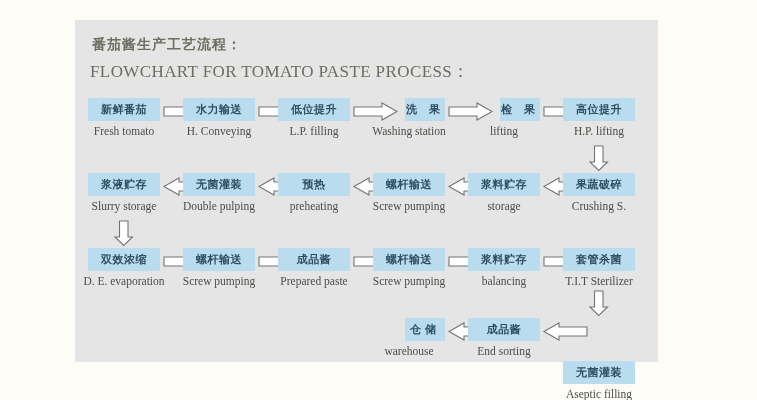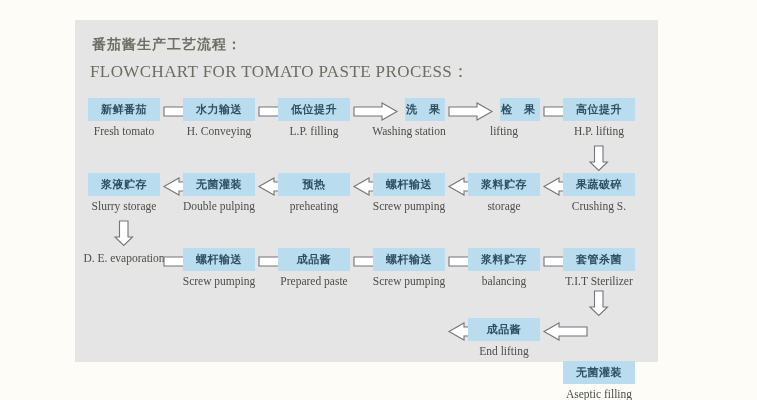--- a/index.html
+++ b/index.html
@@ -219,20 +219,21 @@
       <div class="node-label">Crushing S.</div>
     </div>
 
     <div class="arrow" style="left:40px; top:201px;">
       <svg width="18" height="25" viewBox="0 0 18 25">
           <polygon points="4.5,0 13,0 13,16 17.5,16 8.75,24.5 0,16 4.5,16"></polygon>
         </svg>
     </div>
 
     <div class="node" style="left:13px; top:228px;">
+      <div class="node-box">双效浓缩</div>
       <div class="node-label wider">D. E. evaporation</div>
     </div>
     <div class="arrow" style="left:89px; top:233px;">
       <svg width="44" height="17" viewBox="0 0 44 17">
           <polygon points="0,4 28,4 28,0 43,8.5 28,17 28,13 0,13"></polygon>
         </svg>
     </div>
 
     <div class="node" style="left:108px; top:228px;">
       <div class="node-box">螺杆输送</div>
@@ -278,29 +279,33 @@
       <div class="node-box">套管杀菌</div>
       <div class="node-label wider">T.I.T Sterilizer</div>
     </div>
 
     <div class="arrow" style="left:515px; top:271px;">
       <svg width="18" height="25" viewBox="0 0 18 25">
           <polygon points="4.5,0 13,0 13,16 17.5,16 8.75,24.5 0,16 4.5,16"></polygon>
         </svg>
     </div>
 
+    <div class="node" style="left:298px; top:298px;">
+      <div class="node-box wide-gap">仓储</div>
+      <div class="node-label">warehouse</div>
+    </div>
     <div class="arrow" style="left:374px; top:303px;">
       <svg width="44" height="17" viewBox="0 0 44 17">
           <polygon points="43,4 15,4 15,0 0,8.5 15,17 15,13 43,13"></polygon>
         </svg>
     </div>
 
     <div class="node" style="left:393px; top:298px;">
       <div class="node-box">成品酱</div>
-      <div class="node-label wider">End lifting</div>
+      <div class="node-label wider">End sorting</div>
     </div>
     <div class="arrow" style="left:469px; top:303px;">
       <svg width="44" height="17" viewBox="0 0 44 17">
           <polygon points="43,4 15,4 15,0 0,8.5 15,17 15,13 43,13"></polygon>
         </svg>
     </div>
 
     <div class="node" style="left:488px; top:298px;margin-top:43px;">
       <div class="node-box">无菌灌装</div>
       <div class="node-label wider">Aseptic filling</div>

